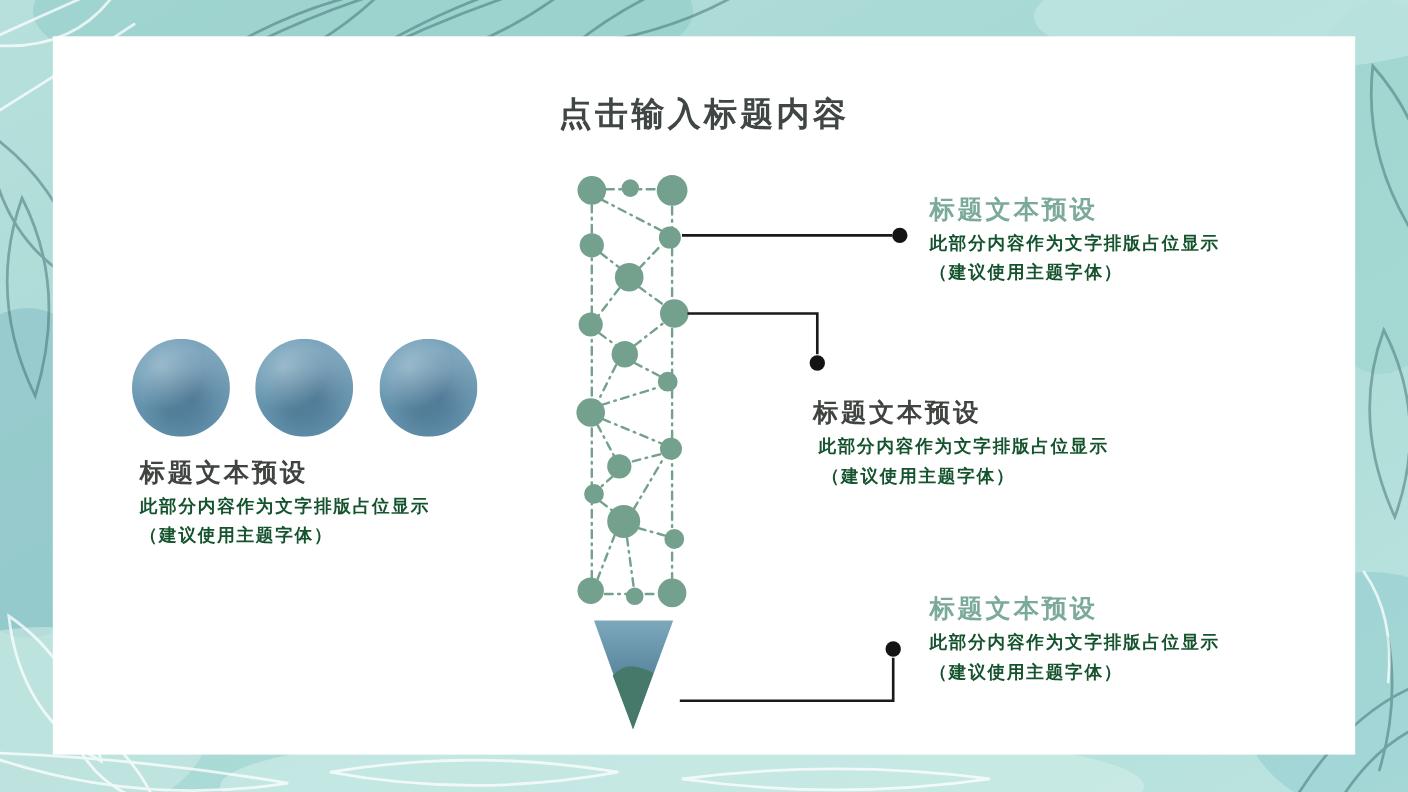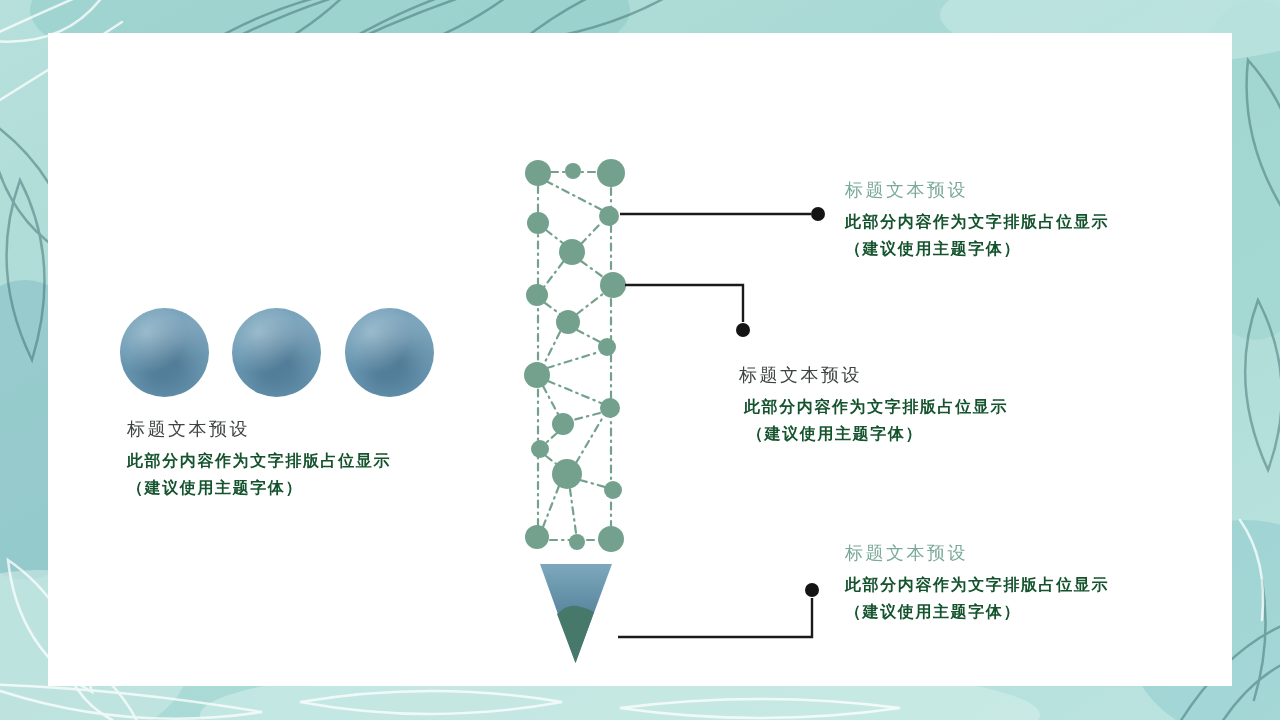--- a/index.html
+++ b/index.html
@@ -17,21 +17,21 @@
       radial-gradient(circle at 30% 28%, rgba(255,255,255,.30), rgba(255,255,255,0) 45%),
       radial-gradient(circle at 62% 62%, rgba(60,100,130,.55), rgba(60,100,130,0) 58%),
       radial-gradient(circle at 38% 78%, rgba(70,112,140,.45), rgba(70,112,140,0) 50%),
       radial-gradient(circle at 75% 30%, rgba(146,180,200,.65), rgba(146,180,200,0) 55%),
       #6b9ab4;
   }
   .c1{left:120px;top:308px;}
   .c2{left:232px;top:308px;}
   .c3{left:345px;top:308px;}
   .block{position:absolute;}
-  .block .h{font-size:18px;font-weight:400;letter-spacing:2.5px;line-height:28px;margin:0 0 5px 0;white-space:nowrap;}
+  .block .h{font-size:23px;font-weight:700;letter-spacing:2.5px;line-height:28px;margin:0 0 5px 0;white-space:nowrap;}
   .h-teal{color:#7ba99a;}
   .h-dark{color:#3f4440;}
   .block .b{font-size:16px;font-weight:700;letter-spacing:1.6px;color:#14532d;line-height:26.5px;white-space:nowrap;}
   .left-block{left:127px;top:415px;}
   .callout-1{left:845px;top:176px;}
   .callout-2{left:739px;top:361px;}
   .callout-3{left:845px;top:539px;}
   svg.pencil{position:absolute;left:0;top:0;width:1280px;height:720px;pointer-events:none;}
 </style>
 </head>
@@ -80,20 +80,21 @@
       <path d="M 300 702 Q 432 680 562 702 Q 430 726 300 702 Z"></path>
       <path d="M 620 708 Q 760 690 900 708 Q 760 728 620 708 Z"></path>
       <path d="M -18 40 Q 42 12 112 -18 Q 72 52 -18 40 Z"></path>
       <path d="M 0 100 Q 62 62 122 22"></path>
       <path d="M 1240 520 Q 1268 560 1262 620"></path>
     </g>
   </svg>
 
   <div class="panel"></div>
 
+  <div class="slide-title">点击输入标题内容</div>
 
   <div class="circle c1"></div>
   <div class="circle c2"></div>
   <div class="circle c3"></div>
 
   <div class="block left-block">
     <div class="h h-dark">标题文本预设</div>
     <div class="b">此部分内容作为文字排版占位显示</div>
     <div class="b">（建议使用主题字体）</div>
   </div>

